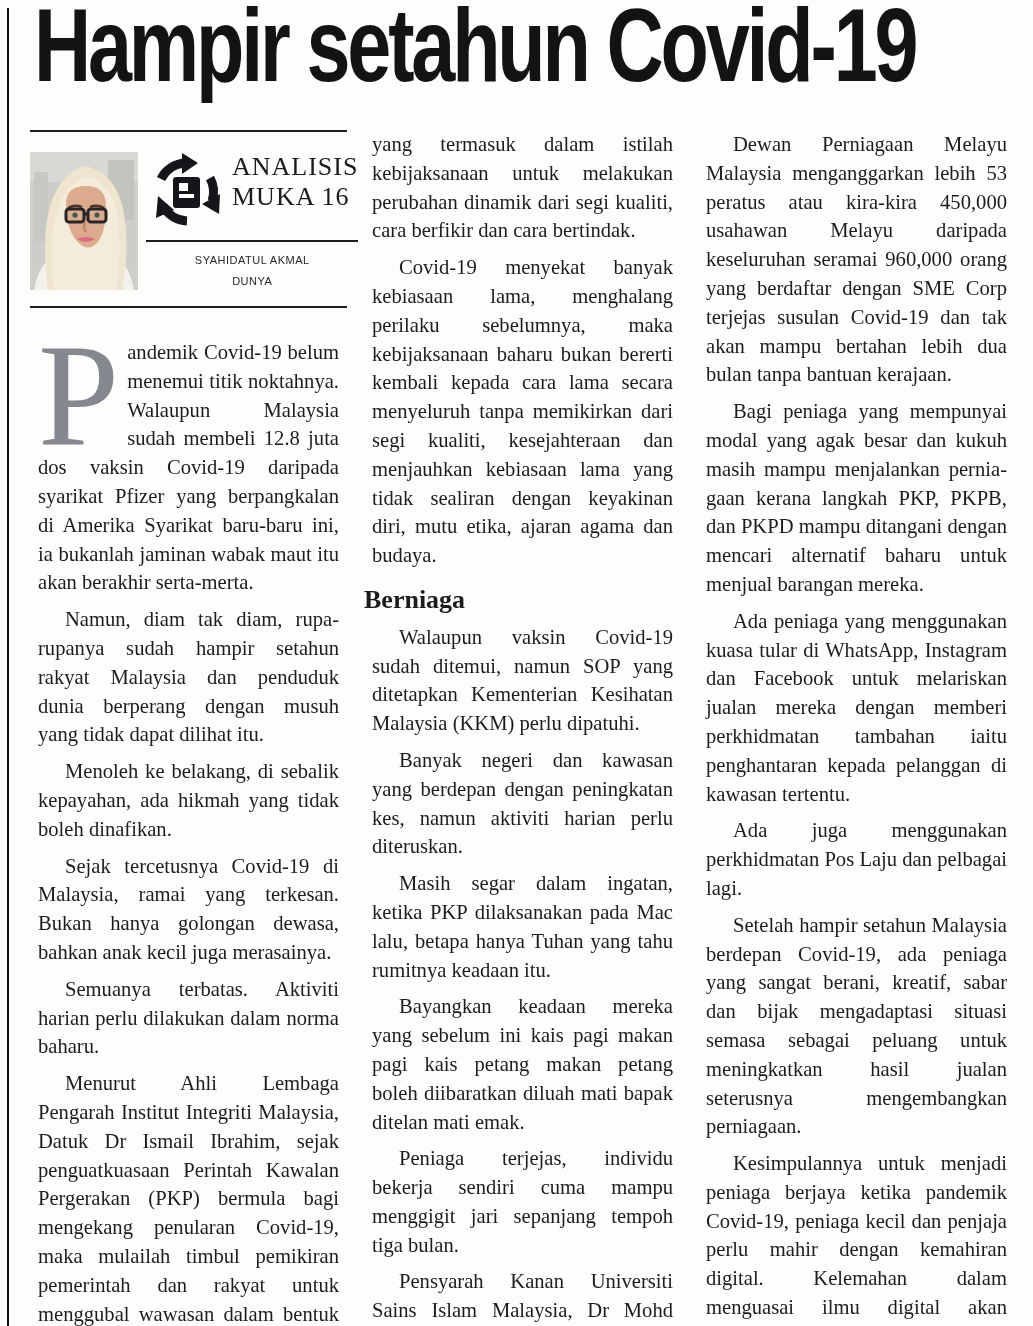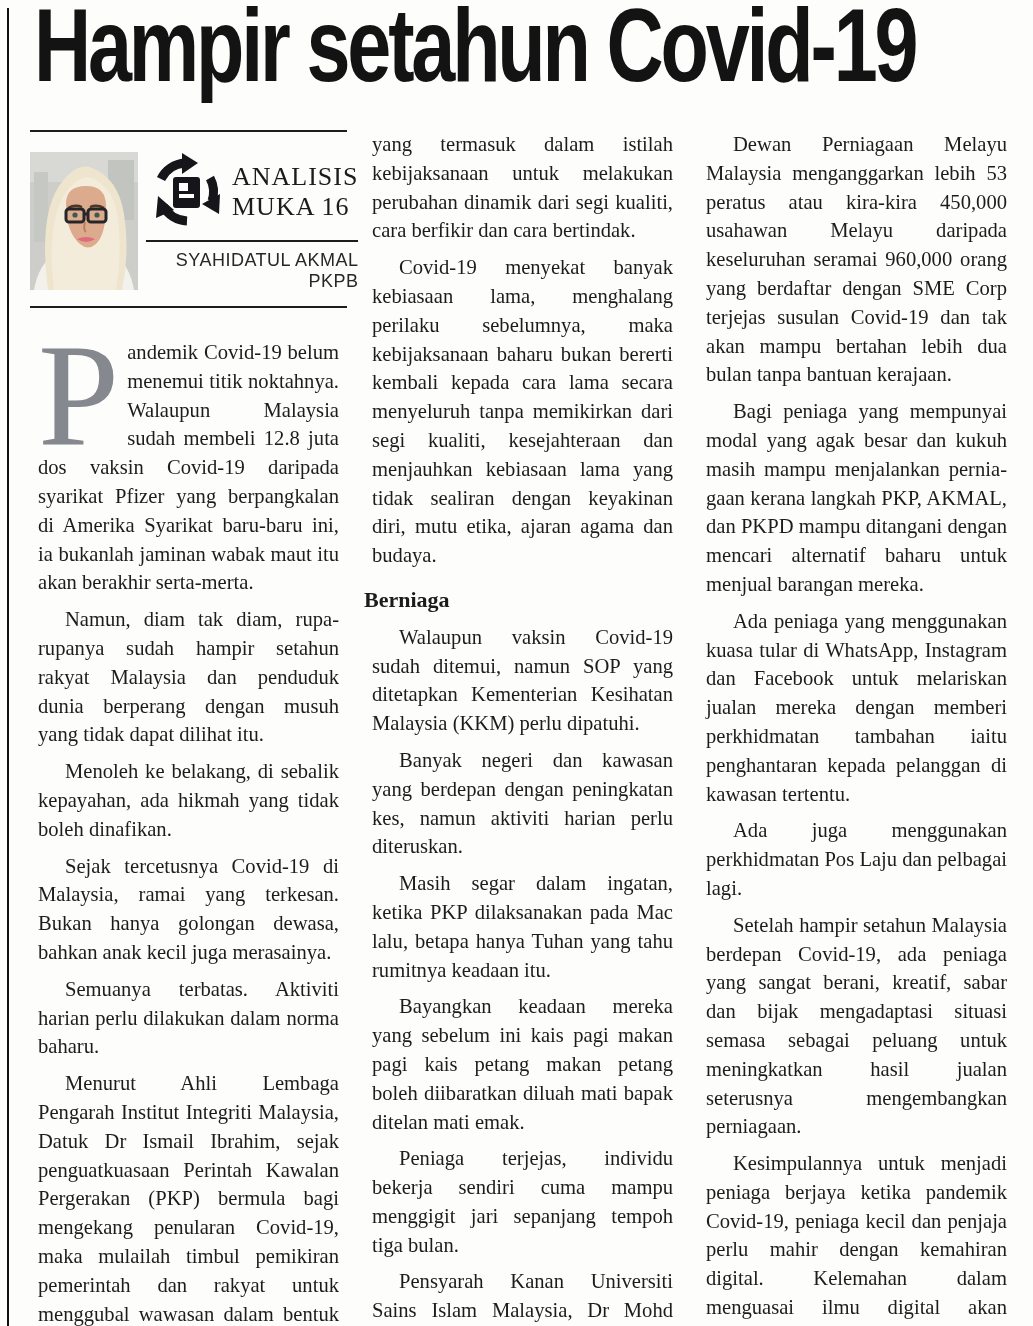--- a/index.html
+++ b/index.html
@@ -12,34 +12,34 @@
             transform:scaleX(0.80) scaleY(1.04);transform-origin:left top;line-height:96px;}
   .col{position:absolute;top:120px;width:317px;font-size:20.6px;line-height:28.8px;
        text-align:justify;}
   .col1{left:30px;}
   .col2{left:364px;top:122px;}
   .col3{left:698px;top:122px;}
   .rule{border:0;border-top:2px solid #1d1d1d;margin:10px 0 0 0;}
   .byline-row{display:flex;margin-top:20px;align-items:flex-start;}
   .photo{width:108px;height:138px;flex:0 0 108px;}
   .badge-wrap{margin-left:8px;flex:1;}
-  .badge-top{display:flex;align-items:center;}
+  .badge-top{display:flex;align-items:flex-start;}
   .badge-icon{width:80px;height:80px;flex:0 0 80px;}
   .badge-text{font-family:"Liberation Serif", serif;font-size:26px;line-height:30px;
               color:#1b1b1b;margin-left:6px;letter-spacing:1px;}
   .badge-rule{border:0;border-top:2px solid #1d1d1d;margin:8px 0 8px 0;}
-  .author{font-family:"Liberation Sans", sans-serif;font-size:18px;line-height:21px;
-          text-align:right;color:#272727;letter-spacing:0.5px;}
+  .author{font-family:"Liberation Sans", sans-serif;font-size:11px;line-height:21px;
+          text-align:center;color:#272727;letter-spacing:0.5px;}
   .byline-bottom{border:0;border-top:2px solid #1d1d1d;margin:14px 0 0 0;}
   .article-start{margin-top:30px;}
   p.para{margin:8px;padding:0;}
   p.indent{text-indent:27px;}
   .dropcap{float:left;font-family:"Liberation Serif", serif;font-size:146px;line-height:104px;
            color:#85888e;padding:6px 8px 0 0;font-weight:normal;}
-  .subhead{font-family:"Liberation Serif", serif;font-weight:bold;font-size:22px;
+  .subhead{font-family:"Liberation Serif", serif;font-weight:bold;font-size:26px;
            margin:16px 0 2px 0;text-align:left;}
 </style>
 </head>
 <body>
 
 <div class="page">
 
   <div class="vrule"></div>
 
   <div class="headline">Hampir setahun Covid-19</div>
@@ -95,21 +95,21 @@
               <rect x="33" y="42" width="15" height="4" fill="#ffffff"></rect>
             </svg>
             <div class="badge-text">
               <div>ANALISIS</div>
               <div>MUKA 16</div>
             </div>
           </div>
           <hr class="badge-rule">
           <div class="author">
             <div>SYAHIDATUL AKMAL</div>
-            <div>PKPB</div>
+            <div>DUNYA</div>
           </div>
         </div>
       </div>
       <hr class="byline-bottom">
     </div>
 
     <div class="article-start">
       <p class="para"><span class="dropcap">P</span><span>andemik Covid-19 belum menemui titik noktahnya. Walaupun Malaysia sudah membeli 12.8 juta dos vaksin Covid-19 daripada syarikat Pfizer yang berpangkalan di Amerika Syarikat baru-baru ini, ia bukanlah jaminan wabak maut itu akan berakhir serta-merta.</span></p>
       <p class="para indent">Namun, diam tak diam, rupa-rupanya sudah hampir setahun rakyat Malaysia dan penduduk dunia berperang dengan musuh yang tidak dapat dilihat itu.</p>
       <p class="para indent">Menoleh ke belakang, di sebalik kepayahan, ada hikmah yang tidak boleh dinafikan.</p>
@@ -128,21 +128,21 @@
     <p class="para indent">Banyak negeri dan kawasan yang berdepan dengan peningkatan kes, namun aktiviti harian perlu diteruskan.</p>
     <p class="para indent">Masih segar dalam ingatan, ketika PKP dilaksanakan pada Mac lalu, betapa hanya Tuhan yang tahu rumitnya keadaan itu.</p>
     <p class="para indent">Bayangkan keadaan mereka yang sebelum ini kais pagi makan pagi kais petang makan petang boleh diibaratkan diluah mati bapak ditelan mati emak.</p>
     <p class="para indent">Peniaga terjejas, individu bekerja sendiri cuma mampu menggigit jari sepanjang tempoh tiga bulan.</p>
     <p class="para indent">Pensyarah Kanan Universiti Sains Islam Malaysia, Dr Mohd Faisol Ibrahim berkata, sebelum penularan Covid-19 di Malaysia, ada sahaja peniaga kecil dan penjaja yang berniaga. Pelbagai jenis barangan mudah diperoleh.</p>
 
   </div>
 
   <div class="col col3">
     <p class="para indent">Dewan Perniagaan Melayu Malaysia menganggarkan lebih 53 peratus atau kira-kira 450,000 usahawan Melayu daripada keseluruhan seramai 960,000 orang yang berdaftar dengan SME Corp terjejas susulan Covid-19 dan tak akan mampu bertahan lebih dua bulan tanpa bantuan kerajaan.</p>
-    <p class="para indent">Bagi peniaga yang mempunyai modal yang agak besar dan kukuh masih mampu menjalankan pernia-gaan kerana langkah PKP, AKMAL, dan PKPD mampu ditangani dengan mencari alternatif baharu untuk menjual barangan mereka.</p>
+    <p class="para indent">Bagi peniaga yang mempunyai modal yang agak besar dan kukuh masih mampu menjalankan pernia-gaan kerana langkah PKP, PKPB, dan PKPD mampu ditangani dengan mencari alternatif baharu untuk menjual barangan mereka.</p>
     <p class="para indent">Ada peniaga yang menggunakan kuasa tular di WhatsApp, Instagram dan Facebook untuk melariskan jualan mereka dengan memberi perkhidmatan tambahan iaitu penghantaran kepada pelanggan di kawasan tertentu.</p>
     <p class="para indent">Ada juga menggunakan perkhidmatan Pos Laju dan pelbagai lagi.</p>
     <p class="para indent">Setelah hampir setahun Malaysia berdepan Covid-19, ada peniaga yang sangat berani, kreatif, sabar dan bijak mengadaptasi situasi semasa sebagai peluang untuk meningkatkan hasil jualan seterusnya mengembangkan perniagaan.</p>
     <p class="para indent">Kesimpulannya untuk menjadi peniaga berjaya ketika pandemik Covid-19, peniaga kecil dan penjaja perlu mahir dengan kemahiran digital. Kelemahan dalam menguasai ilmu digital akan menyebabkan mereka akan ketinggalan.</p>
 
   </div>
 
 </div>
 
 </body></html>

